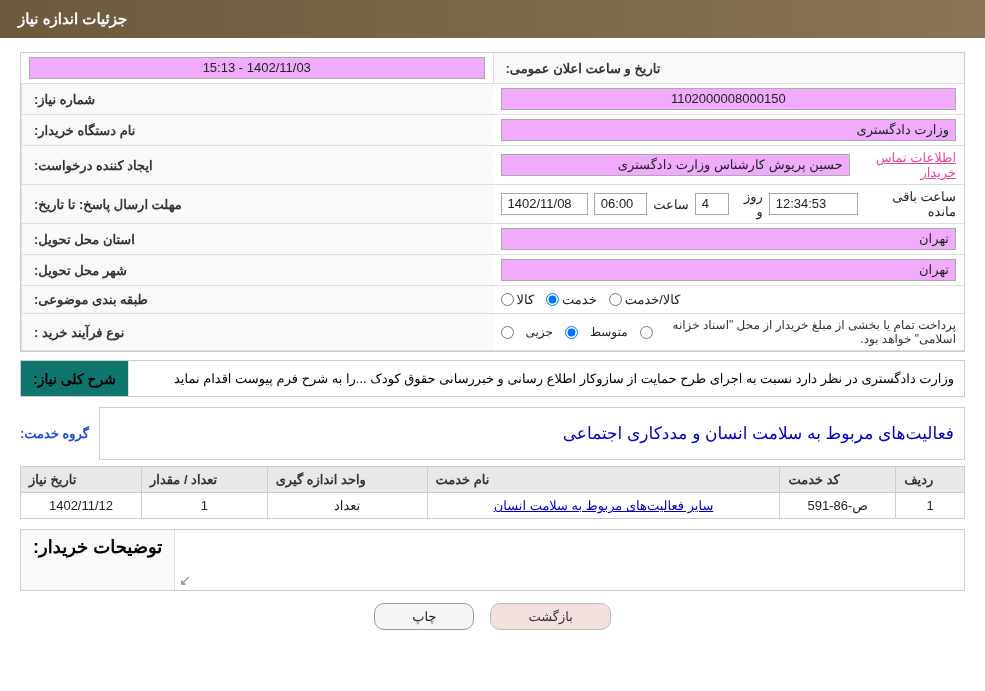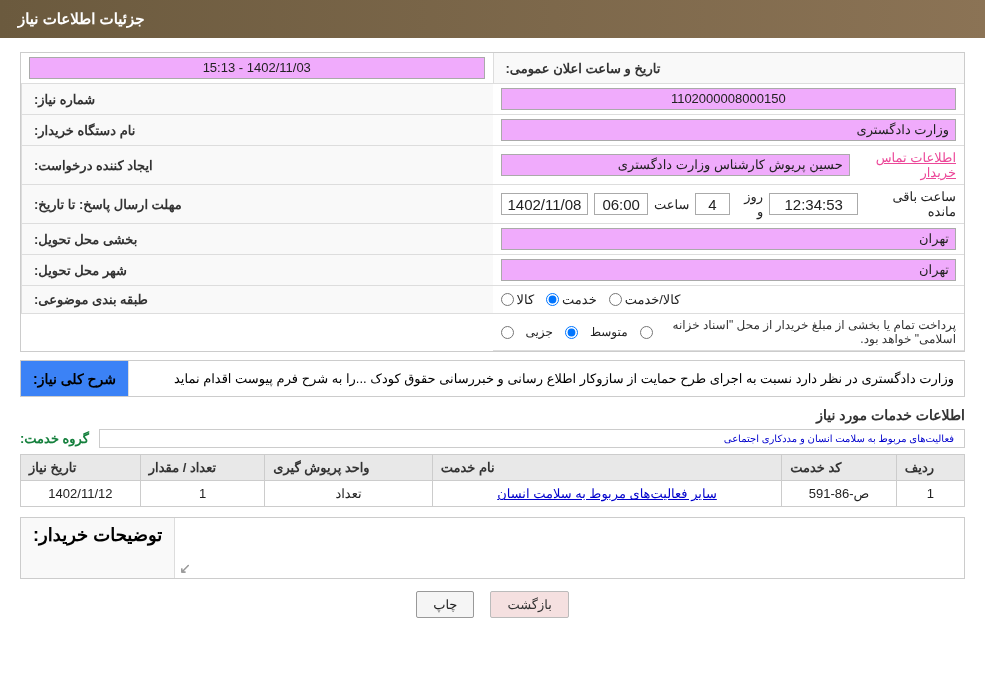--- a/index.html
+++ b/index.html
@@ -64,22 +64,22 @@
       text-align: right;
       font-size: 13px;
       font-family: Tahoma, Arial, sans-serif;
     }
     .input-inline {
       display: inline-block;
       border: 1px solid #aaa;
       background: #fff;
       padding: 2px 6px;
       height: 22px;
-      text-align: center;
-      font-size: 15px;
+      text-align: left;
+      font-size: 13px;
       font-family: Tahoma, Arial, sans-serif;
     }
     .link-blue {
       color: #ec4899;
       text-decoration: underline;
       cursor: pointer;
     }
     
     .datetime-row {
       display: flex;
@@ -123,46 +123,46 @@
       margin-bottom: 10px;
     }
     .desc-cell {
       padding: 6px 10px;
       font-size: 13px;
       color: #000000;
       text-align: right;
       line-height: 1.8;
     }
     .desc-label {
-      background: #3b82f6;
+      background: #0f766e;
       font-weight: bold;
       padding: 6px 12px;
       border-right: 1px solid #ddd;
       white-space: nowrap;
       display: flex;
       align-items: center;
       font-size: 14px;
     }
     
     .services-label-row {
       display: flex;
       align-items: center;
       gap: 10px;
       margin-bottom: 6px;
     }
     .services-group-label {
       font-weight: bold;
       font-size: 13px;
-      color: #15803d;
+      color: #1d4ed8;
     }
     .services-group-value {
       border: 1px solid #ccc;
-      padding: 3px 10px;
+      padding: 15px 10px;
       background: #fff;
-      font-size: 10px;
+      font-size: 17px;
       color: #0000cc;
       flex: 1;
       text-align: right;
     }
     
     table.data-table {
       width: 100%;
       border-collapse: collapse;
       font-size: 13px;
       margin-bottom: 10px;
@@ -217,44 +217,44 @@
     }
     
     .btn-row {
       display: flex;
       justify-content: center;
       gap: 16px;
       margin: 12px 0;
     }
     .btn {
       border: 1px solid #999;
-      padding: 5px 16px;
+      padding: 5px 37px;
       font-size: 13px;
       font-family: Tahoma, Arial, sans-serif;
       cursor: pointer;
       background: #f5f5f5;
-      border-radius: 2px;
+      border-radius: 10px;
     }
     .btn-print {
       background: #f5f5f5;
       color: #222;
     }
     .btn-back {
       background: #f5e0e0;
       color: #333;
       border-color: #bbb;
     }
   </style>
 </head>
 <body>
 
 <div class="page-wrapper">
 
   <div class="header-bar">
-    <span>جزئیات اطلاعات نیاز</span>
+    <span>جزئیات اندازه نیاز</span>
   </div>
 
   <div class="content">
 
     <div class="info-grid">
         <div class="info-cell label">
           <span>تاریخ و ساعت اعلان عمومی:</span>
         </div>
         <div class="info-cell value">
           <div class="input-box" style="text-align: center;">1402/11/03 - 15:13</div>
@@ -295,21 +295,21 @@
         </div>
       </div>
       <div class="info-cell label">
         <span>مهلت ارسال پاسخ: تا تاریخ:</span>
       </div>
 
       <div class="info-cell value">
         <div class="input-box">تهران</div>
       </div>
       <div class="info-cell label">
-        <span>بخشی محل تحویل:</span>
+        <span>استان محل تحویل:</span>
       </div>
 
       <div class="info-cell value">
         <div class="input-box">تهران</div>
       </div>
       <div class="info-cell label">
         <span>شهر محل تحویل:</span>
       </div>
 
       <div class="info-cell value">
@@ -335,48 +335,48 @@
       <div class="info-cell value" style="font-size:12px;">
         <div class="purchase-row">
           <span style="color:#333; flex:1; text-align:right;">پرداخت تمام یا بخشی از مبلغ خریدار از محل "اسناد خزانه اسلامی" خواهد بود.</span>
           <input type="radio" name="purchase" style="">
           <span>متوسط</span>
           <input type="radio" name="purchase" checked="" style="">
           <span>جزیی</span>
           <input type="radio" name="purchase" style="">
         </div>
       </div>
+      <div class="info-cell label">
+        <span>نوع فرآیند خرید :</span>
+      </div>
 
     </div>
 
     <div class="desc-grid">
       <div class="desc-cell">وزارت دادگستری در نظر دارد نسبت به اجرای طرح حمایت از سازوکار اطلاع رسانی و خبررسانی حقوق کودک ...را به شرح فرم پیوست اقدام نماید</div>
       <div class="desc-label">
         <span>شرح کلی نیاز:</span>
       </div>
     </div>
 
-    <div class="section-title">
-      <span>اطلاعات خدمات مورد نیاز</span>
-    </div>
 
     <div class="services-label-row">
       <div class="services-group-value">فعالیت‌های مربوط به سلامت انسان و مددکاری اجتماعی</div>
       <div class="services-group-label">
         <span>گروه خدمت:</span>
       </div>
     </div>
 
     <table class="data-table">
       <thead>
         <tr>
           <th>ردیف</th>
           <th>کد خدمت</th>
           <th>نام خدمت</th>
-          <th>واحد پریوش گیری</th>
+          <th>واحد اندازه گیری</th>
           <th>تعداد / مقدار</th>
           <th>تاریخ نیاز</th>
         </tr>
       </thead>
       <tbody>
         <tr>
           <td>1</td>
           <td>ص-86-591</td>
           <td class="link-blue">سایر فعالیت‌های مربوط به سلامت انسان</td>
           <td>تعداد</td>

